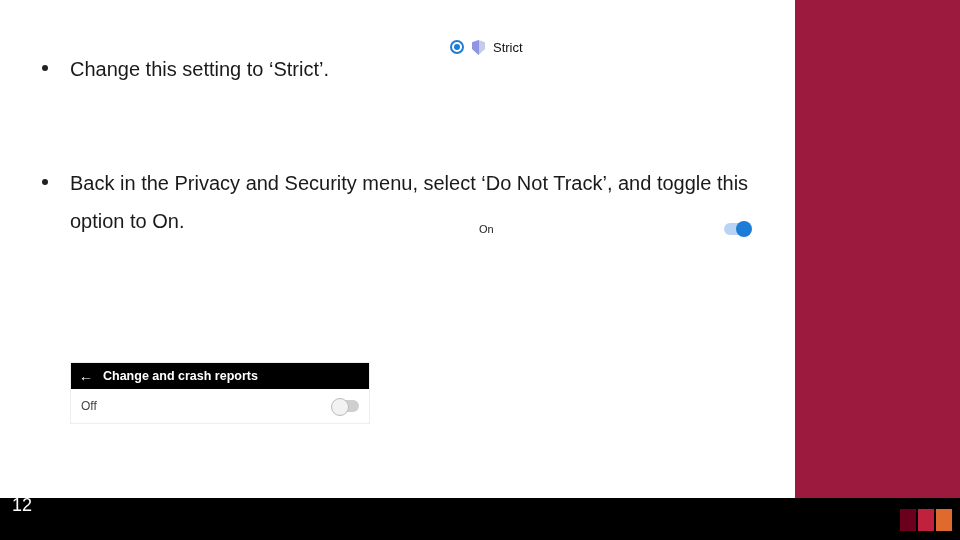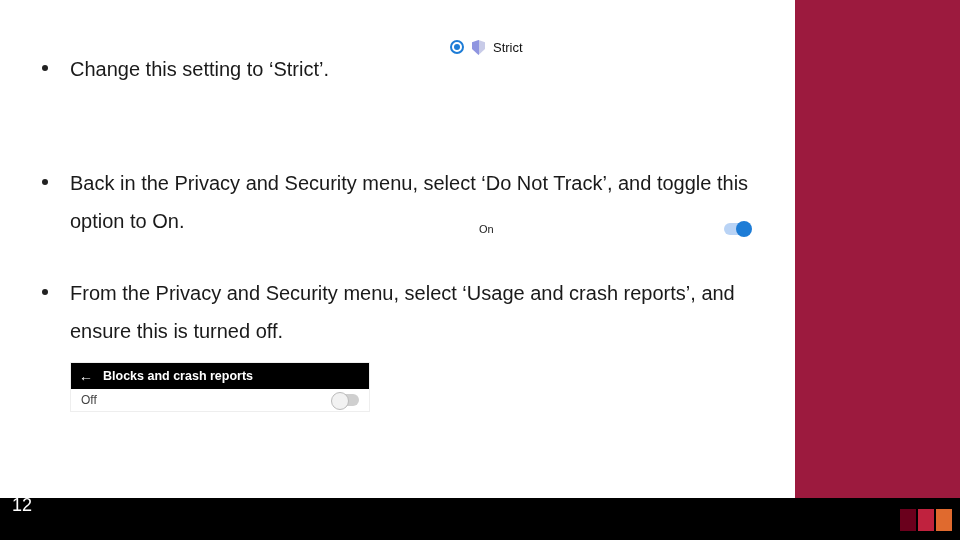--- a/index.html
+++ b/index.html
@@ -120,21 +120,21 @@
   }
   .shot-usage .bar {
     background: #000; color: #fff;
     display: flex; align-items: center;
     padding: 6px 8px; gap: 10px;
     font-size: 12.5px; font-weight: 600;
   }
   .back-arrow { font-size: 14px; line-height: 1; }
   .shot-usage .body {
     display: flex; align-items: center; justify-content: space-between;
-    padding: 4px 10px;
+    padding: 10px 10px;
     color: #444;
   }
   .toggle-off {
     position: relative;
     width: 26px; height: 12px; border-radius: 6px;
     background: #cfcfcf;
   }
   .toggle-off::after {
     content: "";
     position: absolute; left: -2px; top: -2px;
@@ -154,24 +154,20 @@
     <div class="bullet-row">
       <span class="bullet-dot"></span>
       <span class="bullet-text">Change this setting to ‘Strict’.</span>
     </div>
 
     <div class="bullet-row" style="margin-top:76px;">
       <span class="bullet-dot"></span>
       <span class="bullet-text">Back in the Privacy and Security menu, select ‘Do Not Track’, and toggle this option to On.</span>
     </div>
 
-    <div class="bullet-row">
-      <span class="bullet-dot"></span>
-      <span class="bullet-text">From the Privacy and Security menu, select ‘Usage and crash reports’, and ensure this is turned off.</span>
-    </div>
 
   </div>
 
   <div class="shot-strict">
     <div class="row1">
       <span class="radio-outer">
           <span class="radio-inner"></span>
         </span>
       <span class="shield"></span>
       <span class="title">Strict</span>
@@ -179,21 +175,21 @@
   </div>
 
   <div class="shot-on">
     <span>On</span>
     <span class="toggle-on"></span>
   </div>
 
   <div class="shot-usage">
     <div class="bar">
       <span class="back-arrow">←</span>
-      <span>Blocks and crash reports</span>
+      <span>Change and crash reports</span>
     </div>
     <div class="body">
       <span>Off</span>
       <span class="toggle-off"></span>
     </div>
   </div>
 
   <div class="bottom-band"></div>
   <div class="page-num">12</div>
   <div class="corner-blocks">

